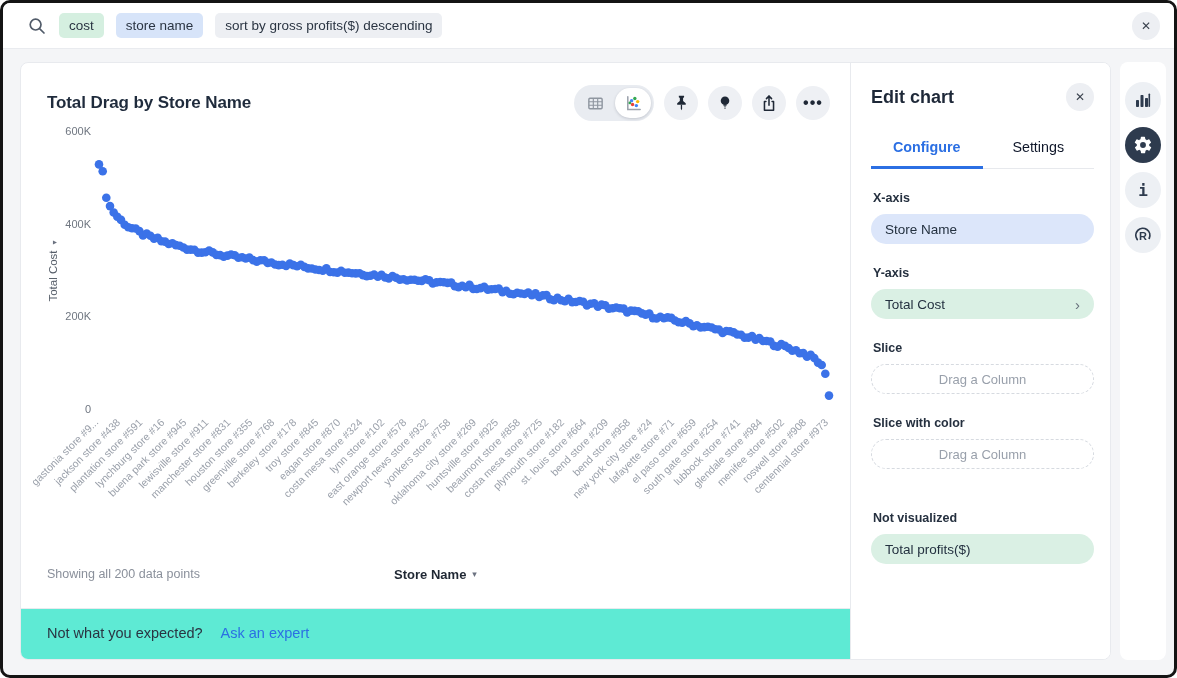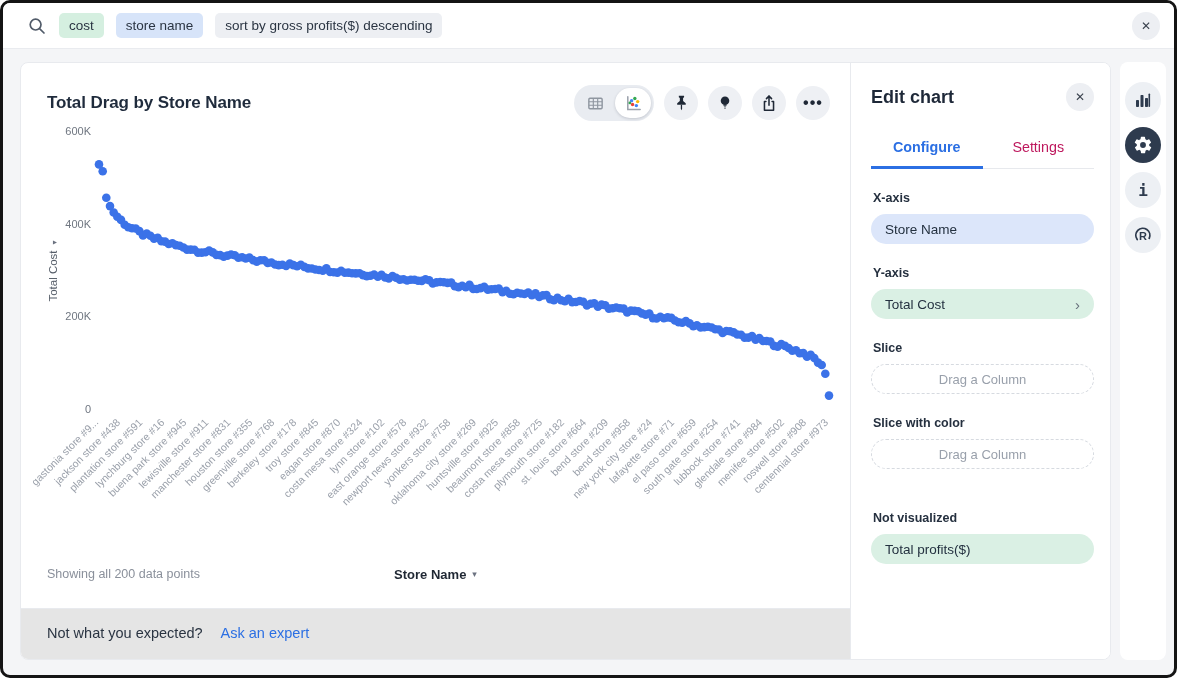--- a/index.html
+++ b/index.html
@@ -24,29 +24,29 @@
   .toggle{background:#e9ecf1;border-radius:18px;padding:3px;display:flex;gap:2px;}
   .toggle button{width:36px;height:30px;border:none;background:transparent;border-radius:15px;display:flex;align-items:center;justify-content:center;cursor:pointer;padding:0;}
   .toggle button.active{background:#fff;box-shadow:0 1px 3px rgba(20,30,50,.18);}
   .icon-btn{width:34px;height:34px;border-radius:50%;background:#eef0f4;border:none;display:flex;align-items:center;justify-content:center;color:#1f2836;cursor:pointer;padding:0;}
   .more-glyph{font-size:16px;font-weight:700;letter-spacing:1px;line-height:1;color:#1f2836;}
   #plot{display:block;overflow:visible;}
   .chart-footer{display:flex;align-items:center;padding:0 26px;height:26px;position:relative;}
   .points-note{font-size:12.5px;color:#8a909b;}
   .axis-select{position:absolute;left:50%;transform:translateX(-50%);font-size:13px;font-weight:700;color:#1f2733;cursor:pointer;display:flex;align-items:center;gap:6px;}
   .axis-select .caret{font-size:9px;color:#6b7280;font-weight:400;}
-  .bottom-strip{margin-top:auto;border-top:1px solid #e8eaee;padding:16px 26px 18px 26px;font-size:14.5px;background:#e5e5e5;}
+  .bottom-strip{margin-top:auto;border-top:1px solid #e8eaee;padding:16px 26px 18px 26px;font-size:14.5px;background:#5eead4;}
   .bottom-strip .question{color:#2a3442;}
   .bottom-strip a{color:#2b6fe3;text-decoration:none;margin-left:14px;cursor:pointer;}
   
   .edit-panel{flex:1;padding:20px 16px 0 20px;background:#fff;}
   .panel-header{display:flex;align-items:center;justify-content:space-between;}
   .panel-title{font-size:18px;font-weight:700;color:#1e2838;margin:0;}
   .tabs{display:flex;border-bottom:1px solid #e7e9ed;margin-top:18px;}
-  .tab{width:50%;text-align:center;padding:10px 0 11px 0;font-size:14.3px;color:#be185d;cursor:pointer;border-bottom:3px solid transparent;margin-bottom:-1px;}
+  .tab{width:50%;text-align:center;padding:10px 0 11px 0;font-size:14.3px;color:#0f172a;cursor:pointer;border-bottom:3px solid transparent;margin-bottom:-1px;}
   .tab.active{color:#2b6fe3;border-bottom-color:#2b6fe3;font-weight:bold;}
   .field-label{font-size:12.5px;font-weight:700;color:#25303f;margin:22px 0 9px 2px;}
   .pill{height:30px;border-radius:15px;display:flex;align-items:center;padding:0 14px;font-size:13.5px;color:#243140;}
   .pill-blue{background:#dce6fa;}
   .pill-green{background:#daf0e4;}
   .pill .chev{margin-left:auto;color:#67707c;font-size:15px;line-height:1;}
   .pill-drop{border:1px dashed #d6dae0;background:#fff;justify-content:center;color:#99a0ab;font-size:13px;text-align:right;}
   .gap-top{margin-top:42px;}
   
   .rail{width:46px;background:#fff;border-radius:8px;margin-left:9px;display:flex;flex-direction:column;align-items:center;padding-top:20px;gap:9px;flex:0 0 auto;}

